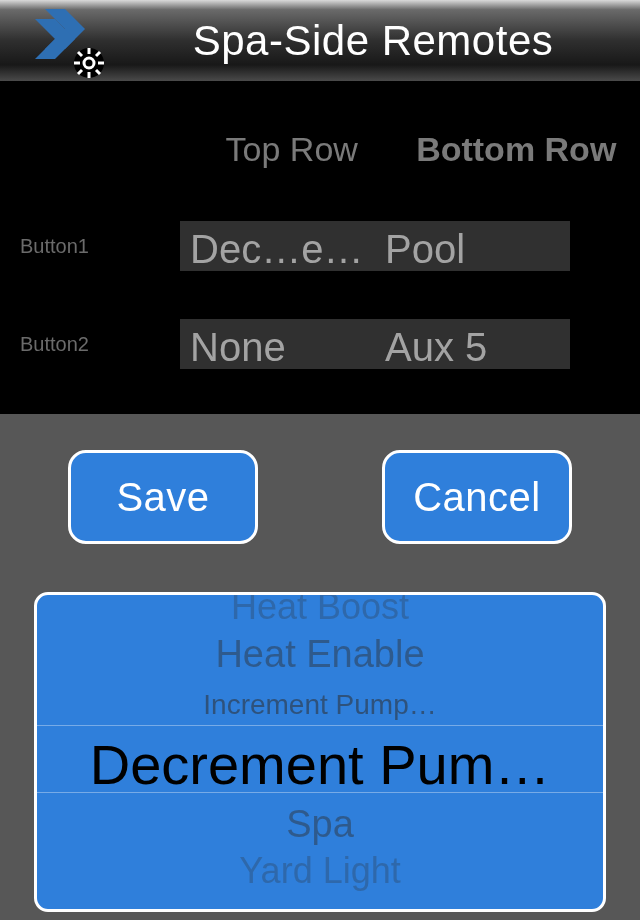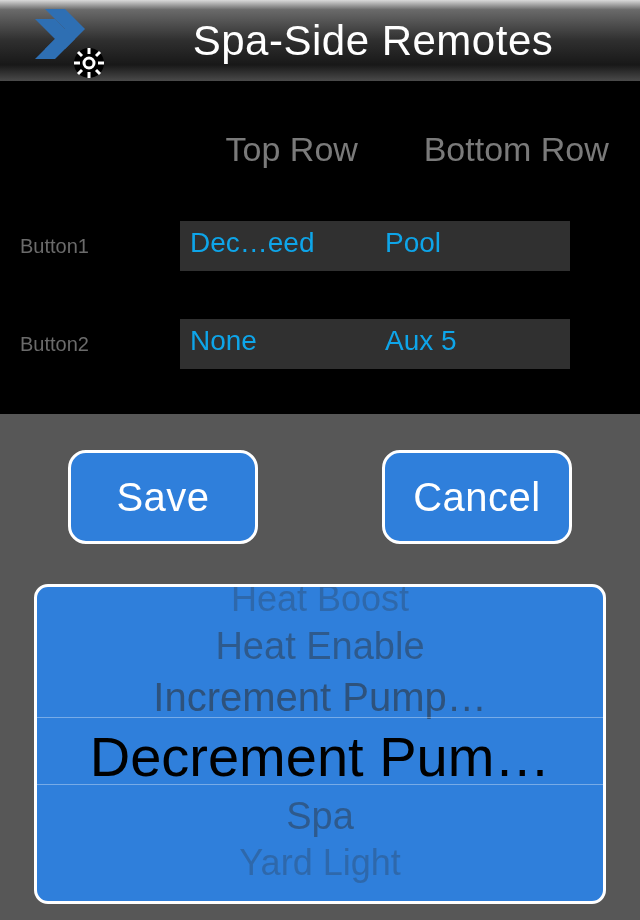--- a/index.html
+++ b/index.html
@@ -39,25 +39,25 @@
   .row.headers { margin-bottom: 52px; margin-top: 18px; }
   .col-label { width: 160px; color: #6b6b6b; font-size: 20px; font-weight: 300; }
   .col-top, .col-bot { width: 195px; }
   .col-top { margin-left: 0; }
   .col-bot { }
   .col-head {
     color: #7a7a7a; font-size: 34px; font-weight: 400;
     width: 210px; text-align: center;
   }
   .headers .spacer { width: 170px; }
-  .headers .col-head.bot { margin-left: 17px; }
+  .headers .col-head.bot { margin-left: 17px; font-weight: bold; }
   .field {
     background: #303030;
-    color: #0ea5e9;
-    font-size: 28px;
+    color: #a3a3a3;
+    font-size: 40px;
     font-weight: 300;
     padding: 6px 10px;
     border: none;
     width: 100%;
     height: 50px;
     overflow: hidden; white-space: nowrap; text-overflow: ellipsis;
   }
 
   .overlay {
     position: absolute;
@@ -74,37 +74,37 @@
     color: #fff;
     border: 3px solid #fff;
     border-radius: 18px;
     font-size: 40px;
     font-weight: 400;
     width: 190px; height: 94px;
     display: flex; align-items: center; justify-content: center;
     letter-spacing: 0.5px;
   }
   .picker-wrap {
-    margin: 0 34px;
+    margin: 8px 34px;
   }
   .picker {
     background: #2f7fdb;
     border: 3px solid #fff;
     border-radius: 14px;
     height: 320px;
     overflow: hidden;
     position: relative;
   }
   .picker-scroll {
     position: absolute; left: 0; right: 0;
     top: -10px;
     display: flex; flex-direction: column; align-items: center;
   }
   .picker-item {
-    font-size: 40px;
+    font-size: 28px;
     line-height: 52px;
     color: rgba(46,46,46,0.55);
     font-weight: 400;
     white-space: nowrap;
     max-width: 540px;
     overflow: hidden; text-overflow: ellipsis;
   }
   .picker-item.faded1 { color: rgba(46,46,46,0.28); font-size: 36px; line-height: 44px; }
   .picker-item.faded2 { color: rgba(46,46,46,0.45); font-size: 38px; line-height: 50px; }
   .picker-item.selected {

